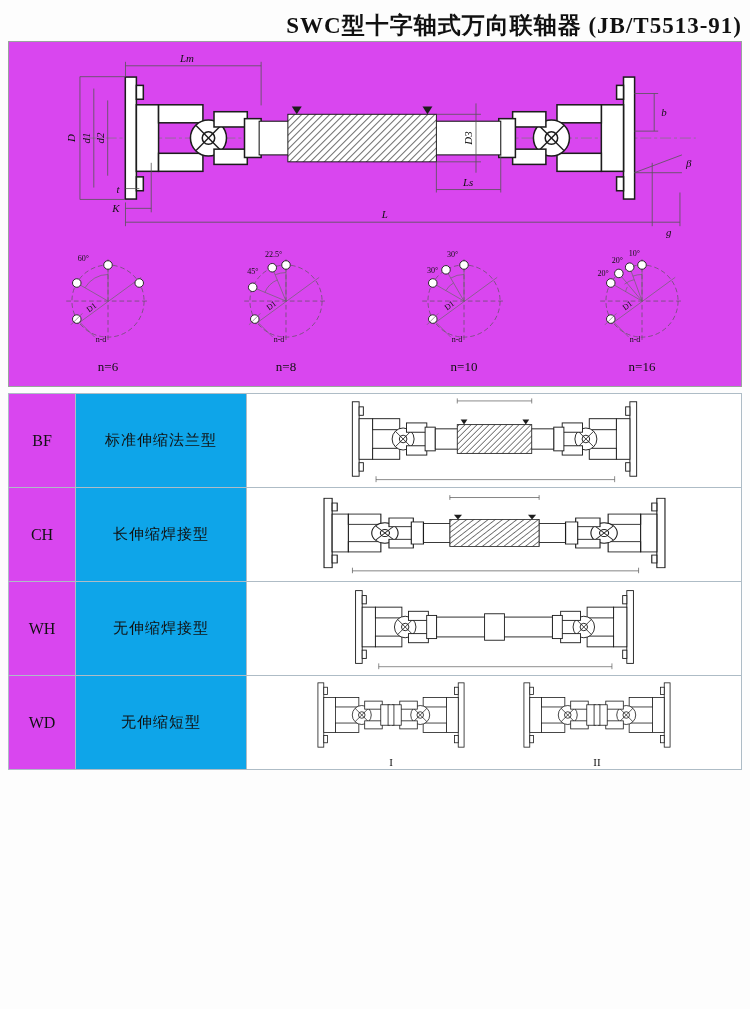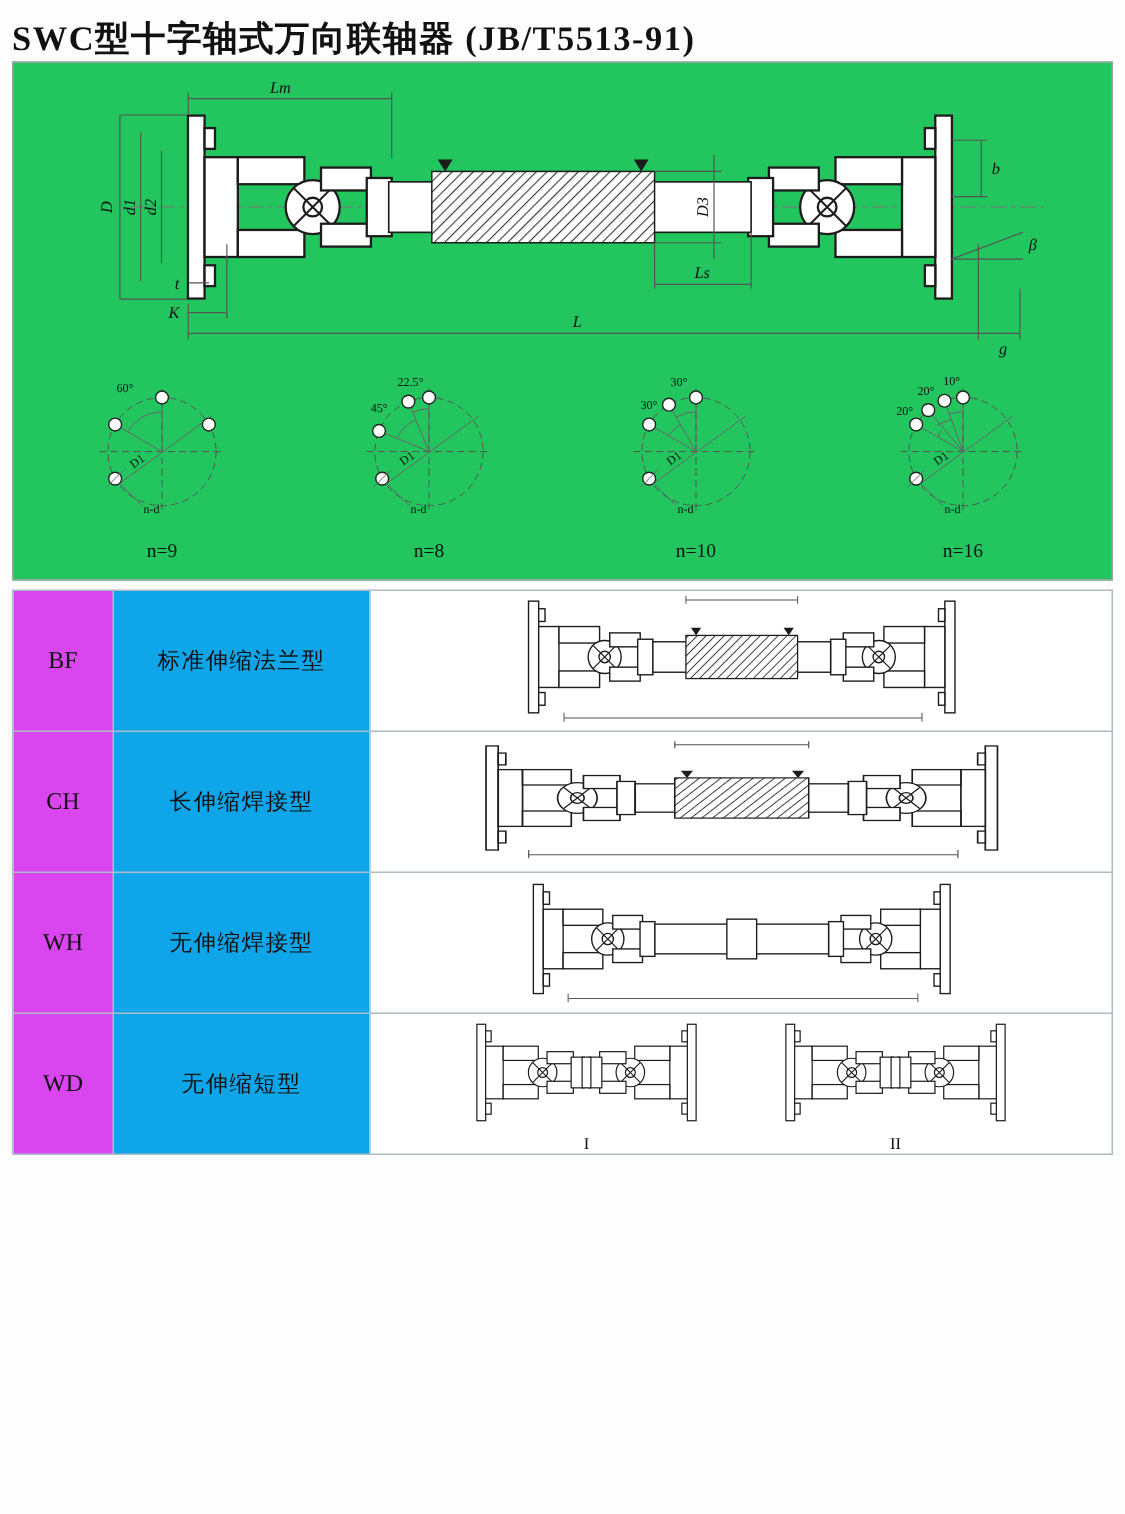--- a/index.html
+++ b/index.html
@@ -1,20 +1,20 @@
 <!DOCTYPE html>
 <html><head>
 <meta charset="utf-8">
 <style>
   html,body{margin:0;padding:0;}
   body{width:750px;height:1009px;background:#fdfdfd;color:#111;font-family:"Liberation Serif",serif;overflow:hidden;}
   .page{width:750px;height:1009px;padding:0 8px;box-sizing:border-box;}
-  .title{padding-top:10px;text-align:left;font-size:23px;font-weight:bold;letter-spacing:1px;}
+  .title{padding-top:10px;text-align:right;font-size:23px;font-weight:bold;letter-spacing:1px;}
   .subtitle{margin:12px 0 5px 0;font-size:15px;font-weight:bold;}
-  .panel{border:1px solid #9aa49e;background:#22c55e;height:346px;box-sizing:border-box;padding:2px 4px 0;}
+  .panel{border:1px solid #9aa49e;background:#d946ef;height:346px;box-sizing:border-box;padding:2px 4px 0;}
   .main-drawing{display:block;width:100%;height:200px;}
   .circles-row{display:flex;justify-content:space-between;padding:2px 36px 0;}
   .circle-fig{margin:0;text-align:center;}
   .circle-fig svg{width:118px;height:112px;display:block;}
   .circle-fig figcaption{font-size:13px;margin-top:1px;}
   table.types{width:100%;border-collapse:collapse;margin-top:6px;table-layout:fixed;}
   table.types td{border:1px solid #aebcc6;height:93px;text-align:center;vertical-align:middle;padding:0;}
   td.code{width:66px;background:#d946ef;font-size:16px;}
   td.name{width:170px;background:#0ea5e9;font-size:15px;letter-spacing:1px;}
   td.draw{background:#fff;}
@@ -162,21 +162,21 @@
           <text class="alab" transform="rotate(-36 40 70)" x="40" y="70">D1</text>
           <circle class="hole" cx="60" cy="20" r="4.5"></circle>
           <circle class="hole" cx="27.1" cy="39" r="4.5"></circle>
           <circle class="hole" cx="92.9" cy="39" r="4.5"></circle>
           <circle class="hole" cx="27.1" cy="77" r="4.5"></circle>
           <line class="rad" x1="21" y1="83" x2="33" y2="71"></line>
           <line class="rad" x1="30" y1="80" x2="46" y2="96"></line>
           <text class="alab" x="47" y="101">n-d</text>
           <text class="alab" x="34" y="16" text-anchor="middle">60°</text>
         </svg>
-        <figcaption>n=9</figcaption>
+        <figcaption>n=6</figcaption>
       </figure>
 
       <figure class="circle-fig">
         <svg viewBox="0 0 120 118">
           <circle class="dash" cx="60" cy="58" r="38"></circle>
           <line class="dash" x1="16" y1="58" x2="104" y2="58"></line>
           <line class="dash" x1="60" y1="14" x2="60" y2="102"></line>
           <line class="rad" x1="60" y1="58" x2="60" y2="20"></line>
           <line class="rad" x1="60" y1="58" x2="45.5" y2="22.9"></line>
           <line class="rad" x1="60" y1="58" x2="24.9" y2="43.5"></line>

